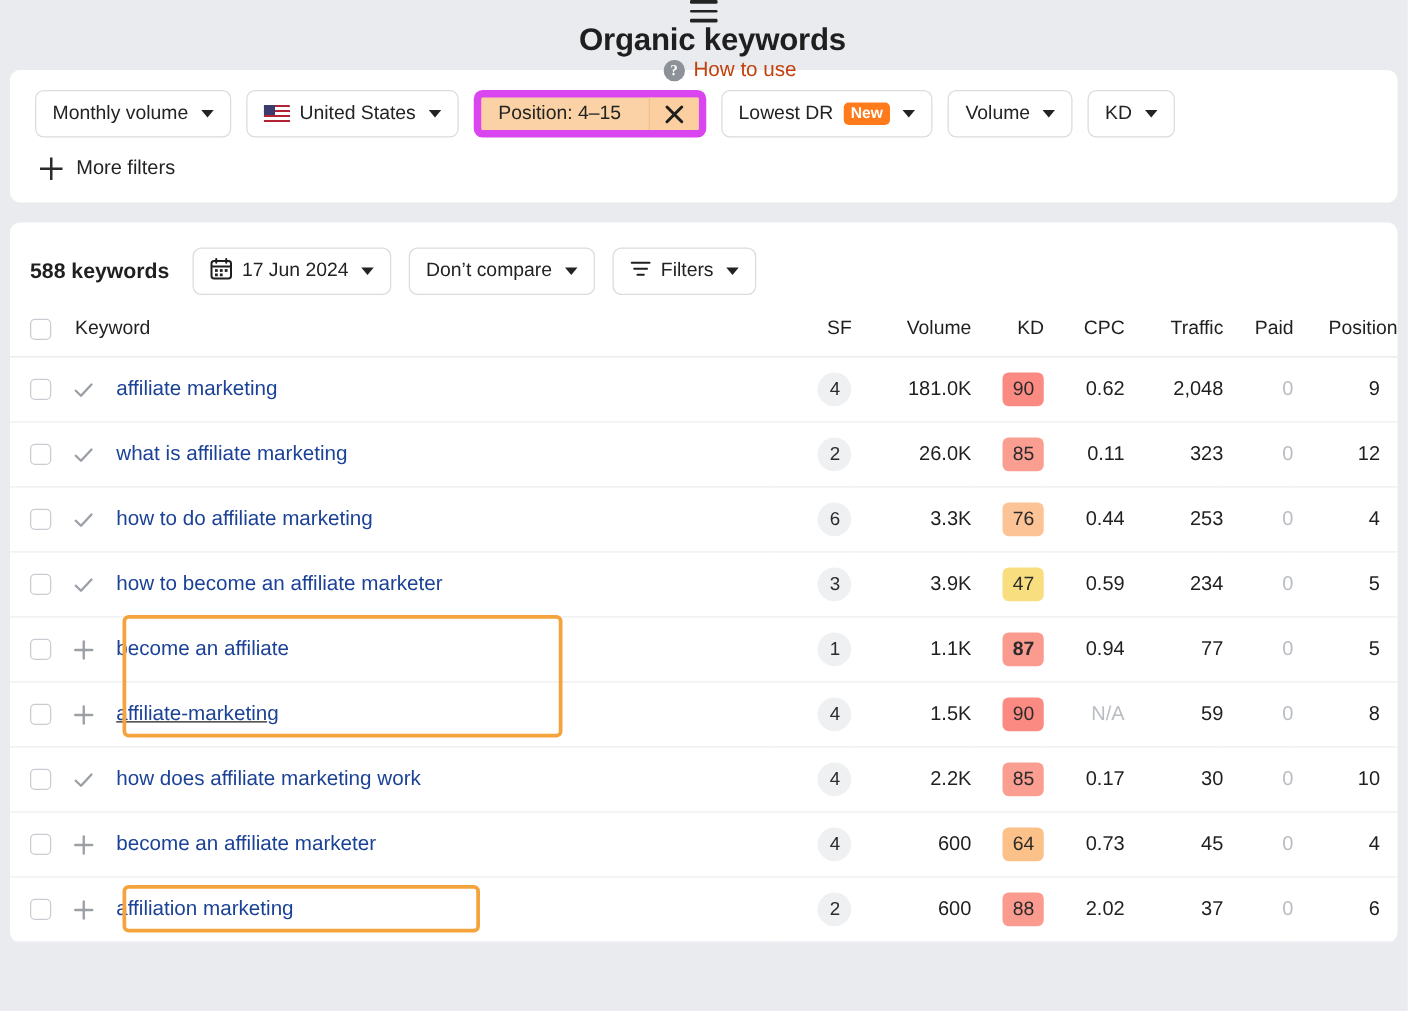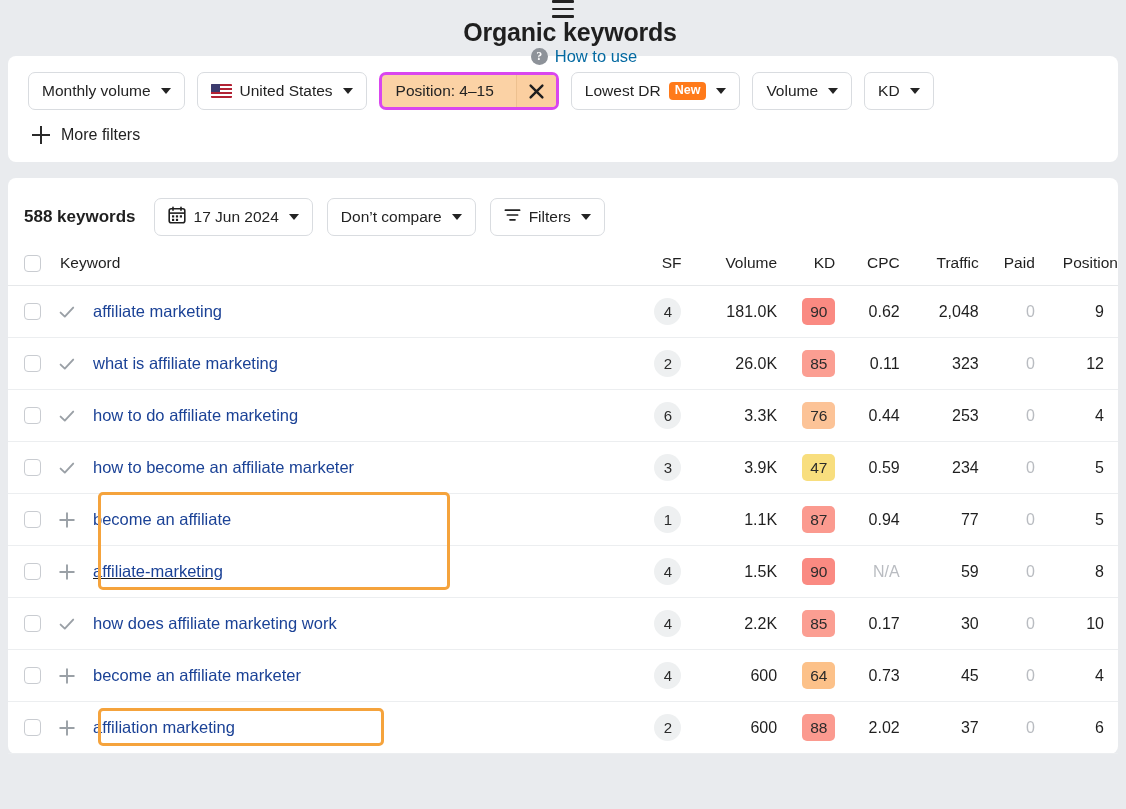--- a/index.html
+++ b/index.html
@@ -39,21 +39,21 @@
     display: flex; align-items: center; gap: 7px;
     margin-left: 28px; cursor: pointer;
   }
   .q-icon {
     width: 17px; height: 17px; border-radius: 50%;
     background: #8d9299; color: #fff;
     font-size: 12px; font-weight: bold; line-height: 17px;
     text-align: center;
     font-family: "Liberation Serif", serif;
   }
-  .howto-label { font-size: 16.5px; color: #0369a1; }
+  .howto-label { font-size: 16.5px; color: #c2410c; }
 
   
   .filter-panel {
     background: #fff;
     margin: 0 8px;
     border-radius: 8px;
     padding: 16px 20px 18px 20px;
   }
   .filter-row { display: flex; align-items: center; gap: 12px; flex-wrap: nowrap; text-align: right; }
   .chip {
@@ -86,21 +86,21 @@
     position: absolute; inset: 0;
     background: repeating-linear-gradient(
       to bottom, #b22234 0, #b22234 2px, #ffffff 2px, #ffffff 4px);
   }
   .flag .canton {
     position: absolute; left: 0; top: 0; width: 9px; height: 8px;
     background: #3c3b6e;
   }
   .chip-active {
     background: #fbd2a5;
-    border: 3px solid #d946ef;
+    border: 6px solid #d946ef;
     padding: 0;
     overflow: hidden;
   }
   .chip-active .chip-text {
     padding: 0 14px; height: 100%;
     display: flex; align-items: center;
     font-size: 15.5px; color: #232323;
   }
   .chip-close {
     width: 40px; height: 100%;
@@ -439,21 +439,21 @@
               <span>
                 <svg class="row-mark" viewBox="0 0 18 18" aria-hidden="true">
                   <path d="M9 2.2 V15.8 M2.2 9 H15.8" stroke="#9aa0a6" stroke-width="1.9" stroke-linecap="round"></path>
                 </svg>
               </span>
               <a class="kw-link">become an affiliate</a>
             </div>
           </td>
           <td><span class="sf-badge">1</span></td>
           <td>1.1K</td>
-          <td><span class="kd-badge" style="background: rgb(251, 154, 143);">87</span></td>
+          <td><span class="kd-badge" style="background: rgb(251, 154, 143); font-weight: bold;">87</span></td>
           <td><span>0.94</span></td>
           <td>77</td>
           <td><span class="muted">0</span></td>
           <td class="pad-r">5</td>
         </tr>
         <tr>
           <td class="c-kw">
             <div class="kw-cell" style="padding-left:16px;text-decoration:underline;">
               <span class="cbx"></span>
               <span>

